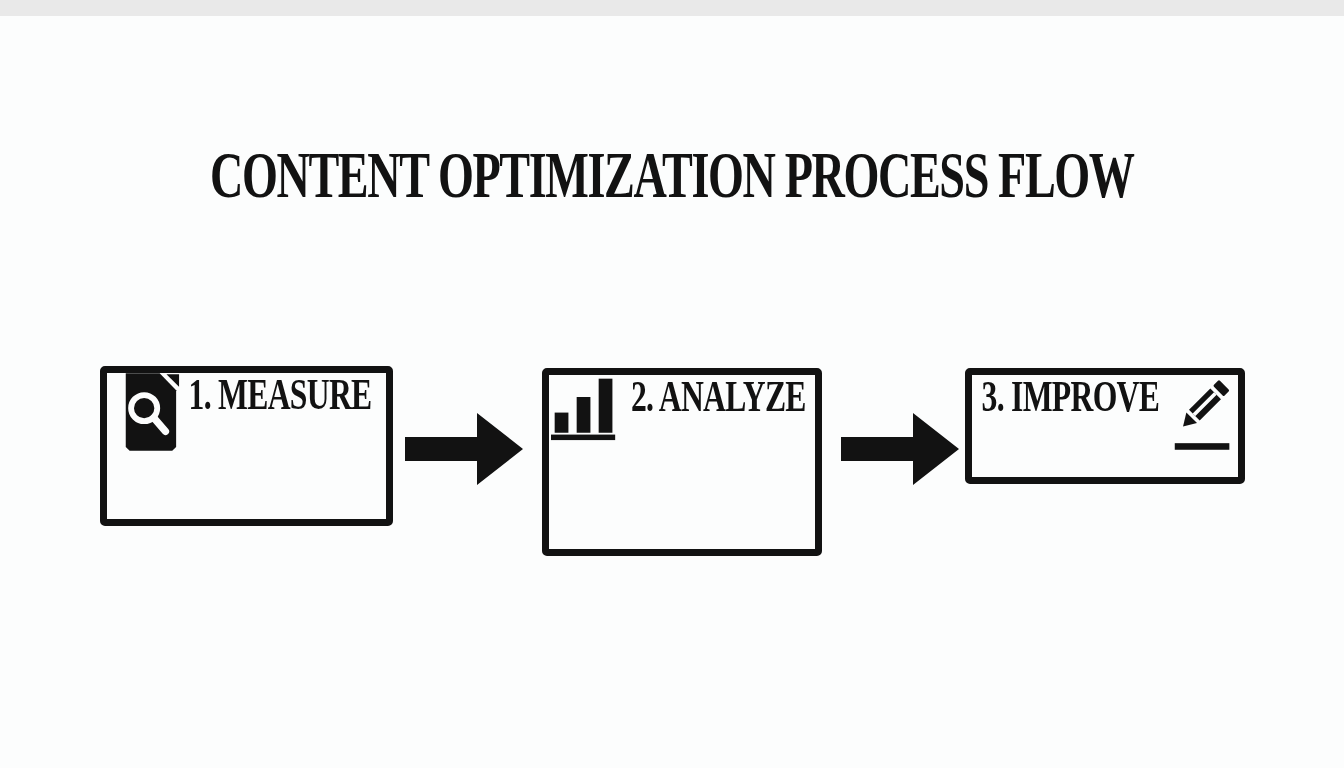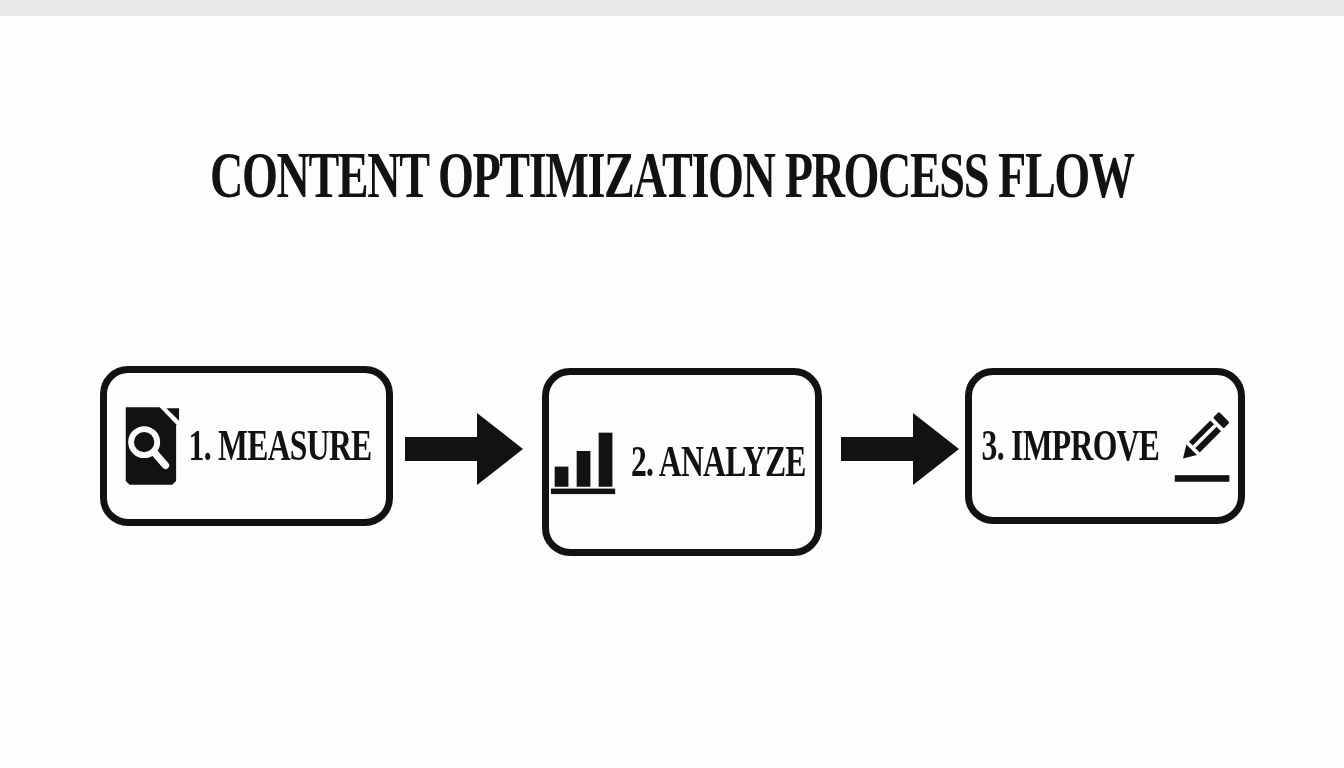--- a/index.html
+++ b/index.html
@@ -27,30 +27,30 @@
   .title .condensed {
     display: inline-block;
     white-space: nowrap;
     letter-spacing: -2px;
     transform: scaleX(0.70);
   }
   
   .step {
     position: absolute;
     border: 7px solid var(--ink);
-    border-radius: 28px;
+    border-radius: 5px;
     background: var(--bg);
     display: flex;
-    align-items: center;
+    align-items: flex-start;
     justify-content: center;
     gap: 6px;
   }
   .step-1 { left: 100px; top: 350px; width: 293px; height: 160px; }
   .step-2 { left: 542px; top: 352px; width: 280px; height: 188px; }
-  .step-3 { left: 965px; top: 352px; width: 280px; height: 156px; }
+  .step-3 { left: 965px; top: 352px; width: 280px; height: 116px; }
   .step-label {
     width: 190px;
     display: flex;
     justify-content: center;
     font-weight: 700;
     font-size: 44px;
     line-height: 1;
     color: var(--ink);
   }
   .step-label .condensed {

